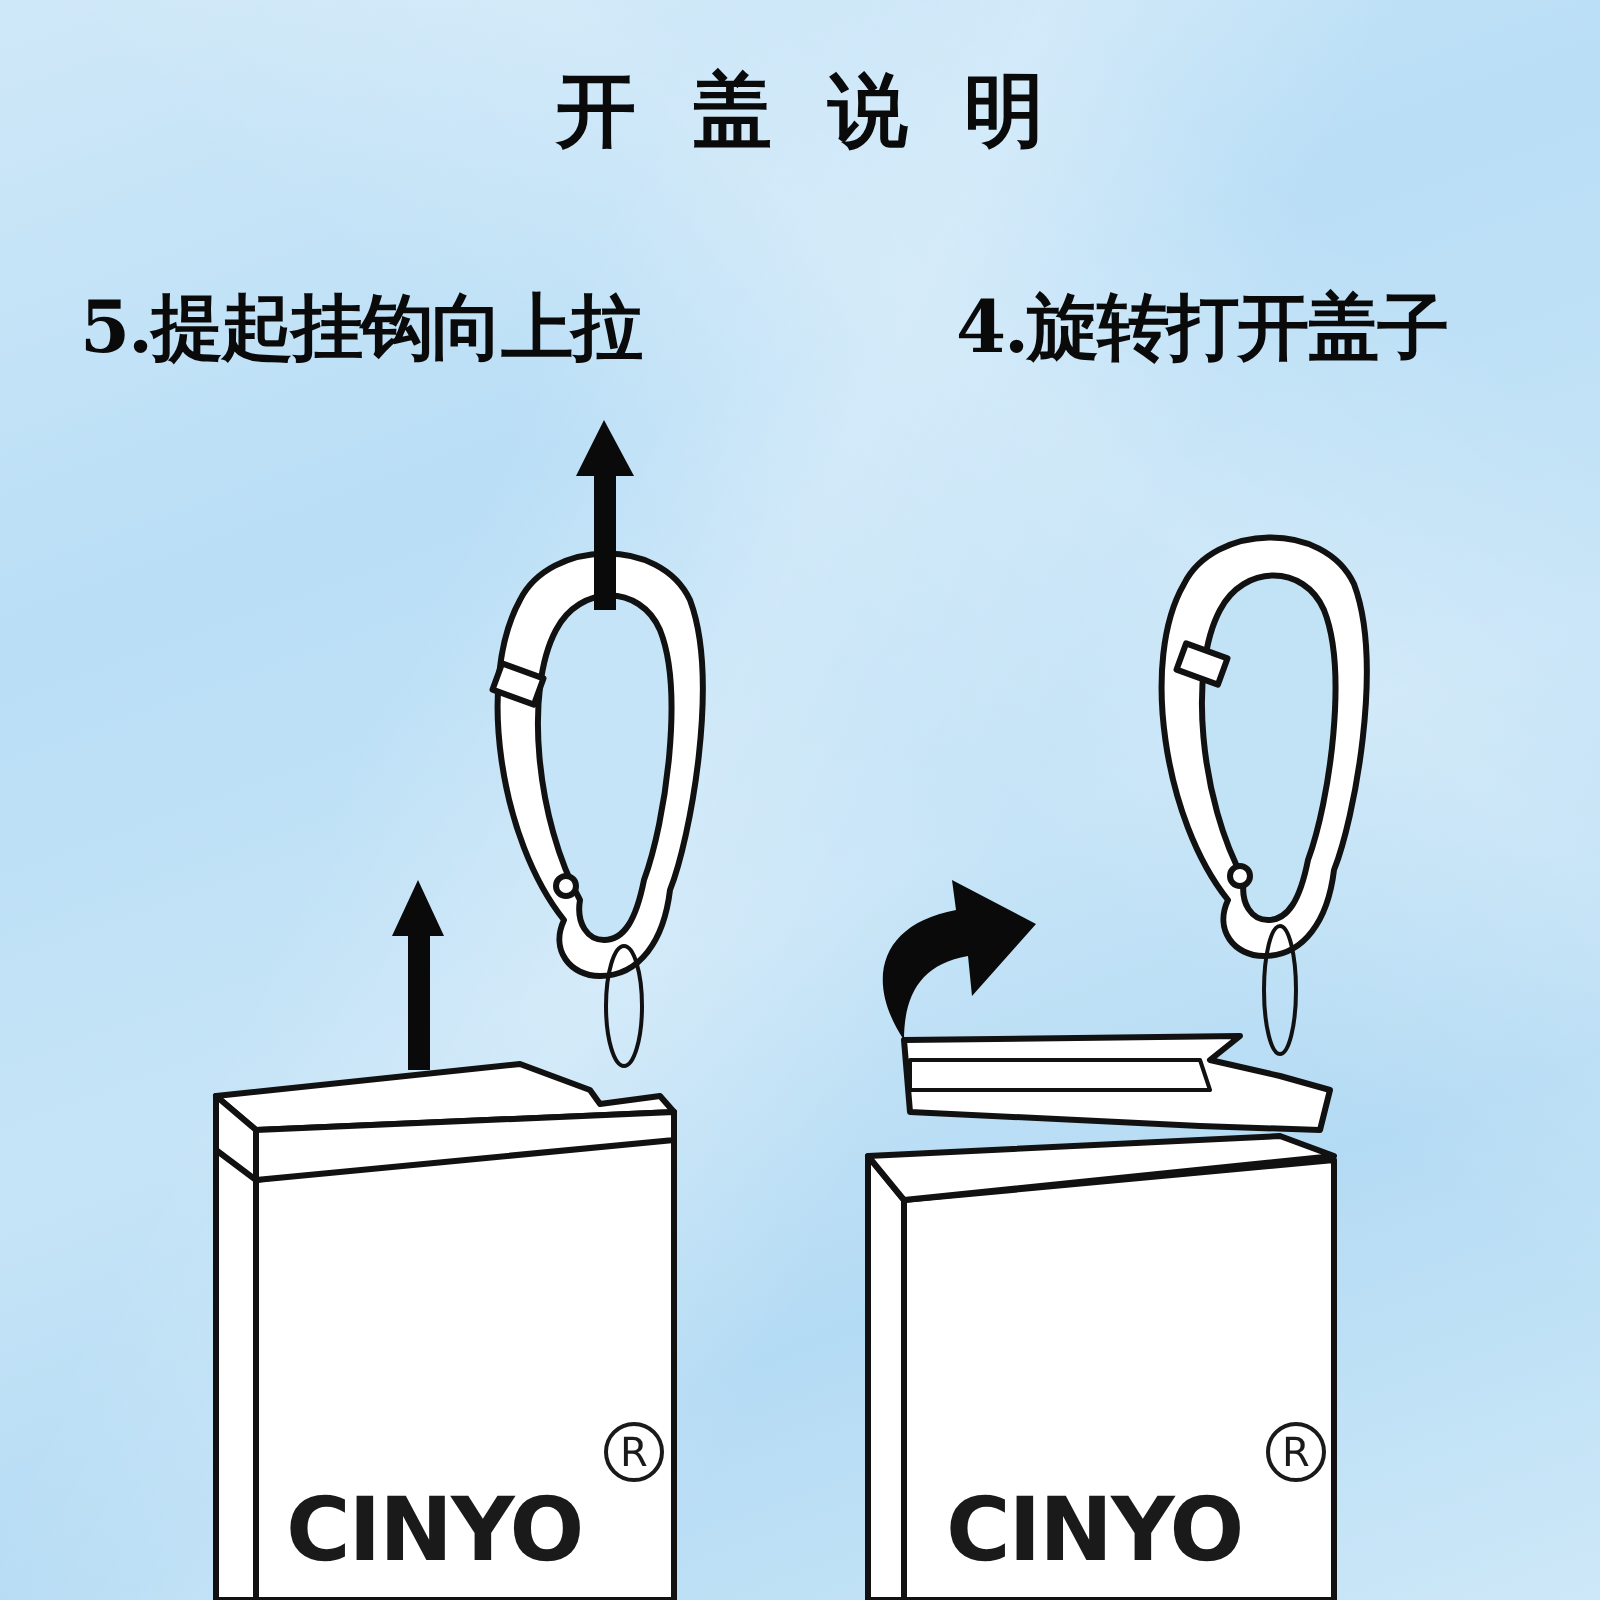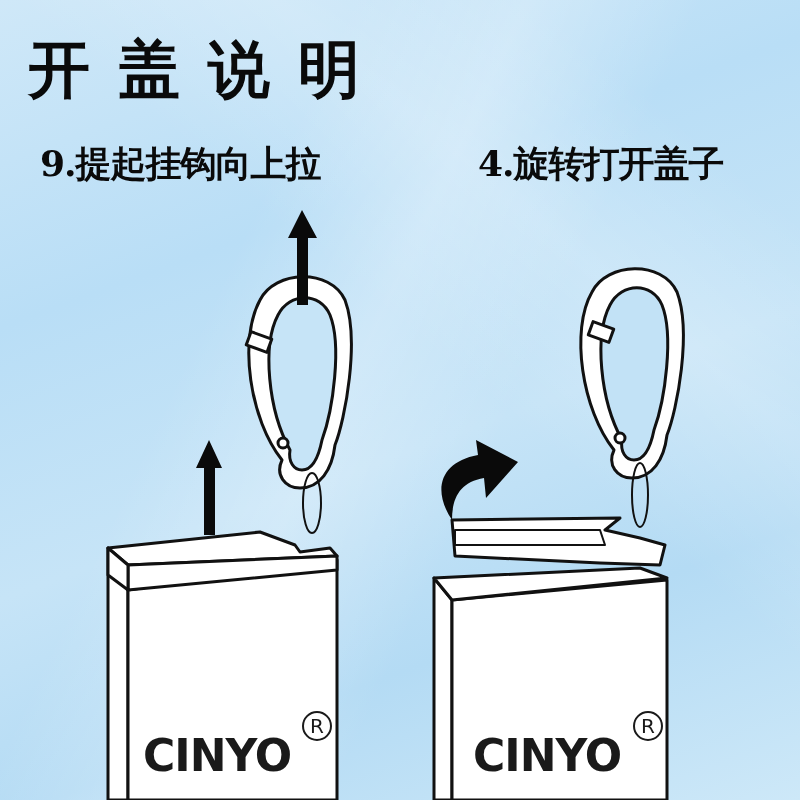--- a/index.html
+++ b/index.html
@@ -8,52 +8,52 @@
     background: linear-gradient(160deg, #cfe8f8 0%, #b9def6 30%, #c6e4f7 55%, #b4dbf4 75%, #cde8f8 100%);
     font-family: "DejaVu Serif", "Liberation Serif", serif;
   }
   .bg-sheen {
     position:absolute; inset:0; pointer-events:none;
     background:
       linear-gradient(115deg, rgba(255,255,255,0) 30%, rgba(255,255,255,0.25) 45%, rgba(255,255,255,0) 60%),
       linear-gradient(40deg, rgba(255,255,255,0) 55%, rgba(255,255,255,0.2) 70%, rgba(255,255,255,0) 85%);
   }
   .title {
-    position:absolute; left:0; right:0; top:28px; 
-    font-size:62px; font-weight:bold; letter-spacing:28px; color:#0a0a0a;
+    position:absolute; left:0; right:0; top:28px; text-align:center;
+    font-size:40px; font-weight:bold; letter-spacing:28px; color:#0a0a0a;
     padding-left:28px;
   }
   .step {
     position:absolute; top:140px; font-size:36px; font-weight:bold; color:#0a0a0a;
     letter-spacing:-1px;
   }
   .step-1 { left:40px; }
   .step-2 { left:478px; }
   svg.illus { position:absolute; left:0; top:0; }
   .brand {
     position:absolute; font-family:"DejaVu Sans", "Liberation Sans", sans-serif;
-    font-weight:bold; font-size:44px; color:#1a1a1a; letter-spacing:-1px;
+    font-weight:bold; font-size:44px; color:#1a1a1a; letter-spacing:-1px;margin-top:10px;
   }
   .brand-1 { left:143px; top:730px; }
   .brand-2 { left:473px; top:730px; }
   .reg {
     position:absolute; font-family:"DejaVu Sans", "Liberation Sans", sans-serif;
     font-size:20px; color:#1a1a1a; width:26px; height:26px; border:2px solid #1a1a1a;
     border-radius:50%; text-align:center; line-height:26px;
   }
   .reg-1 { left:302px; top:711px; }
   .reg-2 { left:633px; top:711px; }
 </style>
 </head>
 <body>
 
 <div class="bg-sheen"></div>
 
 <div class="title">开盖说明</div>
-<div class="step step-1">9.提起挂钩向上拉</div>
+<div class="step step-1">5.提起挂钩向上拉</div>
 <div class="step step-2">4.旋转打开盖子</div>
 
 <svg class="illus" width="800" height="800" viewBox="0 0 800 800">
   <g stroke="#111" stroke-width="3" fill="#fff" stroke-linejoin="round" stroke-linecap="round">
 
     <g>
 
       <path d="M108 548 L128 590 L128 800 L108 800 Z"></path>
       <path d="M128 590 L337 560 L337 800 L128 800 Z"></path>
 

